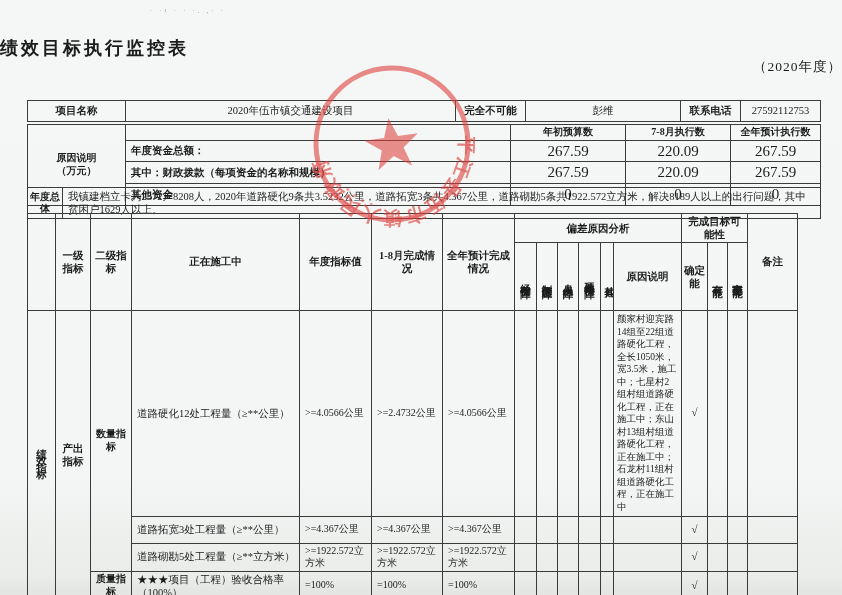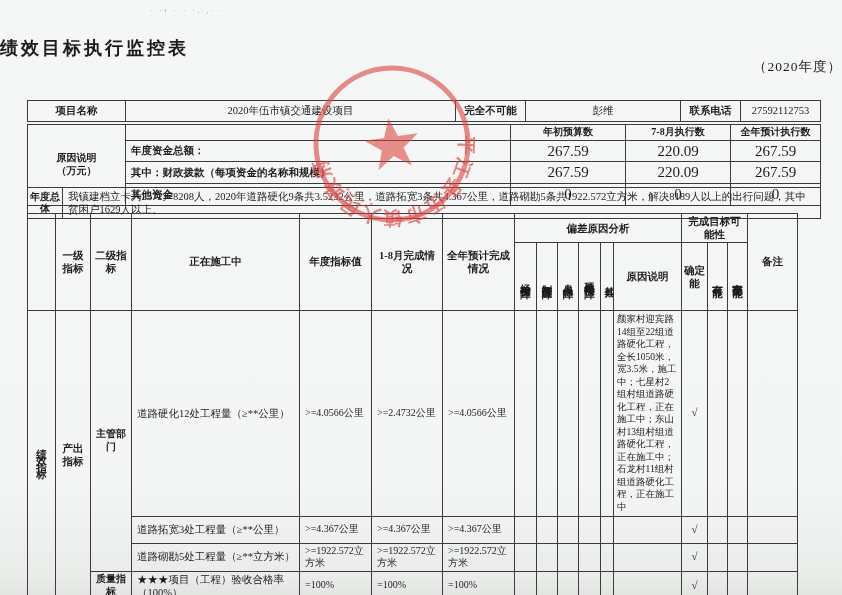--- a/index.html
+++ b/index.html
@@ -173,21 +173,21 @@
     <td><span class="vert">其他</span></td>
     <td>原因说明</td>
     <td>确定能</td>
     <td><span class="vert">有可能</span></td>
     <td><span class="vert">完全不可能</span></td>
   </tr>
 
   <tr>
     <td rowspan="4"><span class="vert vert-wide lbl">绩效指标</span></td>
     <td rowspan="4" class="lbl">产出指标</td>
-    <td rowspan="3" class="lbl small">主管部门</td>
+    <td rowspan="3" class="lbl small">数量指标</td>
     <td class="left" style="height:150px">道路硬化12处工程量（≥**公里）</td>
     <td class="left small">&gt;=4.0566公里</td>
     <td class="left small">&gt;=2.4732公里</td>
     <td class="left small">&gt;=4.0566公里</td>
     <td></td>
     <td></td>
     <td></td>
     <td></td>
     <td></td>
     <td class="reason">颜家村迎宾路14组至22组道路硬化工程，全长1050米，宽3.5米，施工中；七星村2组村组道路硬化工程，正在施工中；东山村13组村组道路硬化工程，正在施工中；石龙村11组村组道路硬化工程，正在施工中</td>

